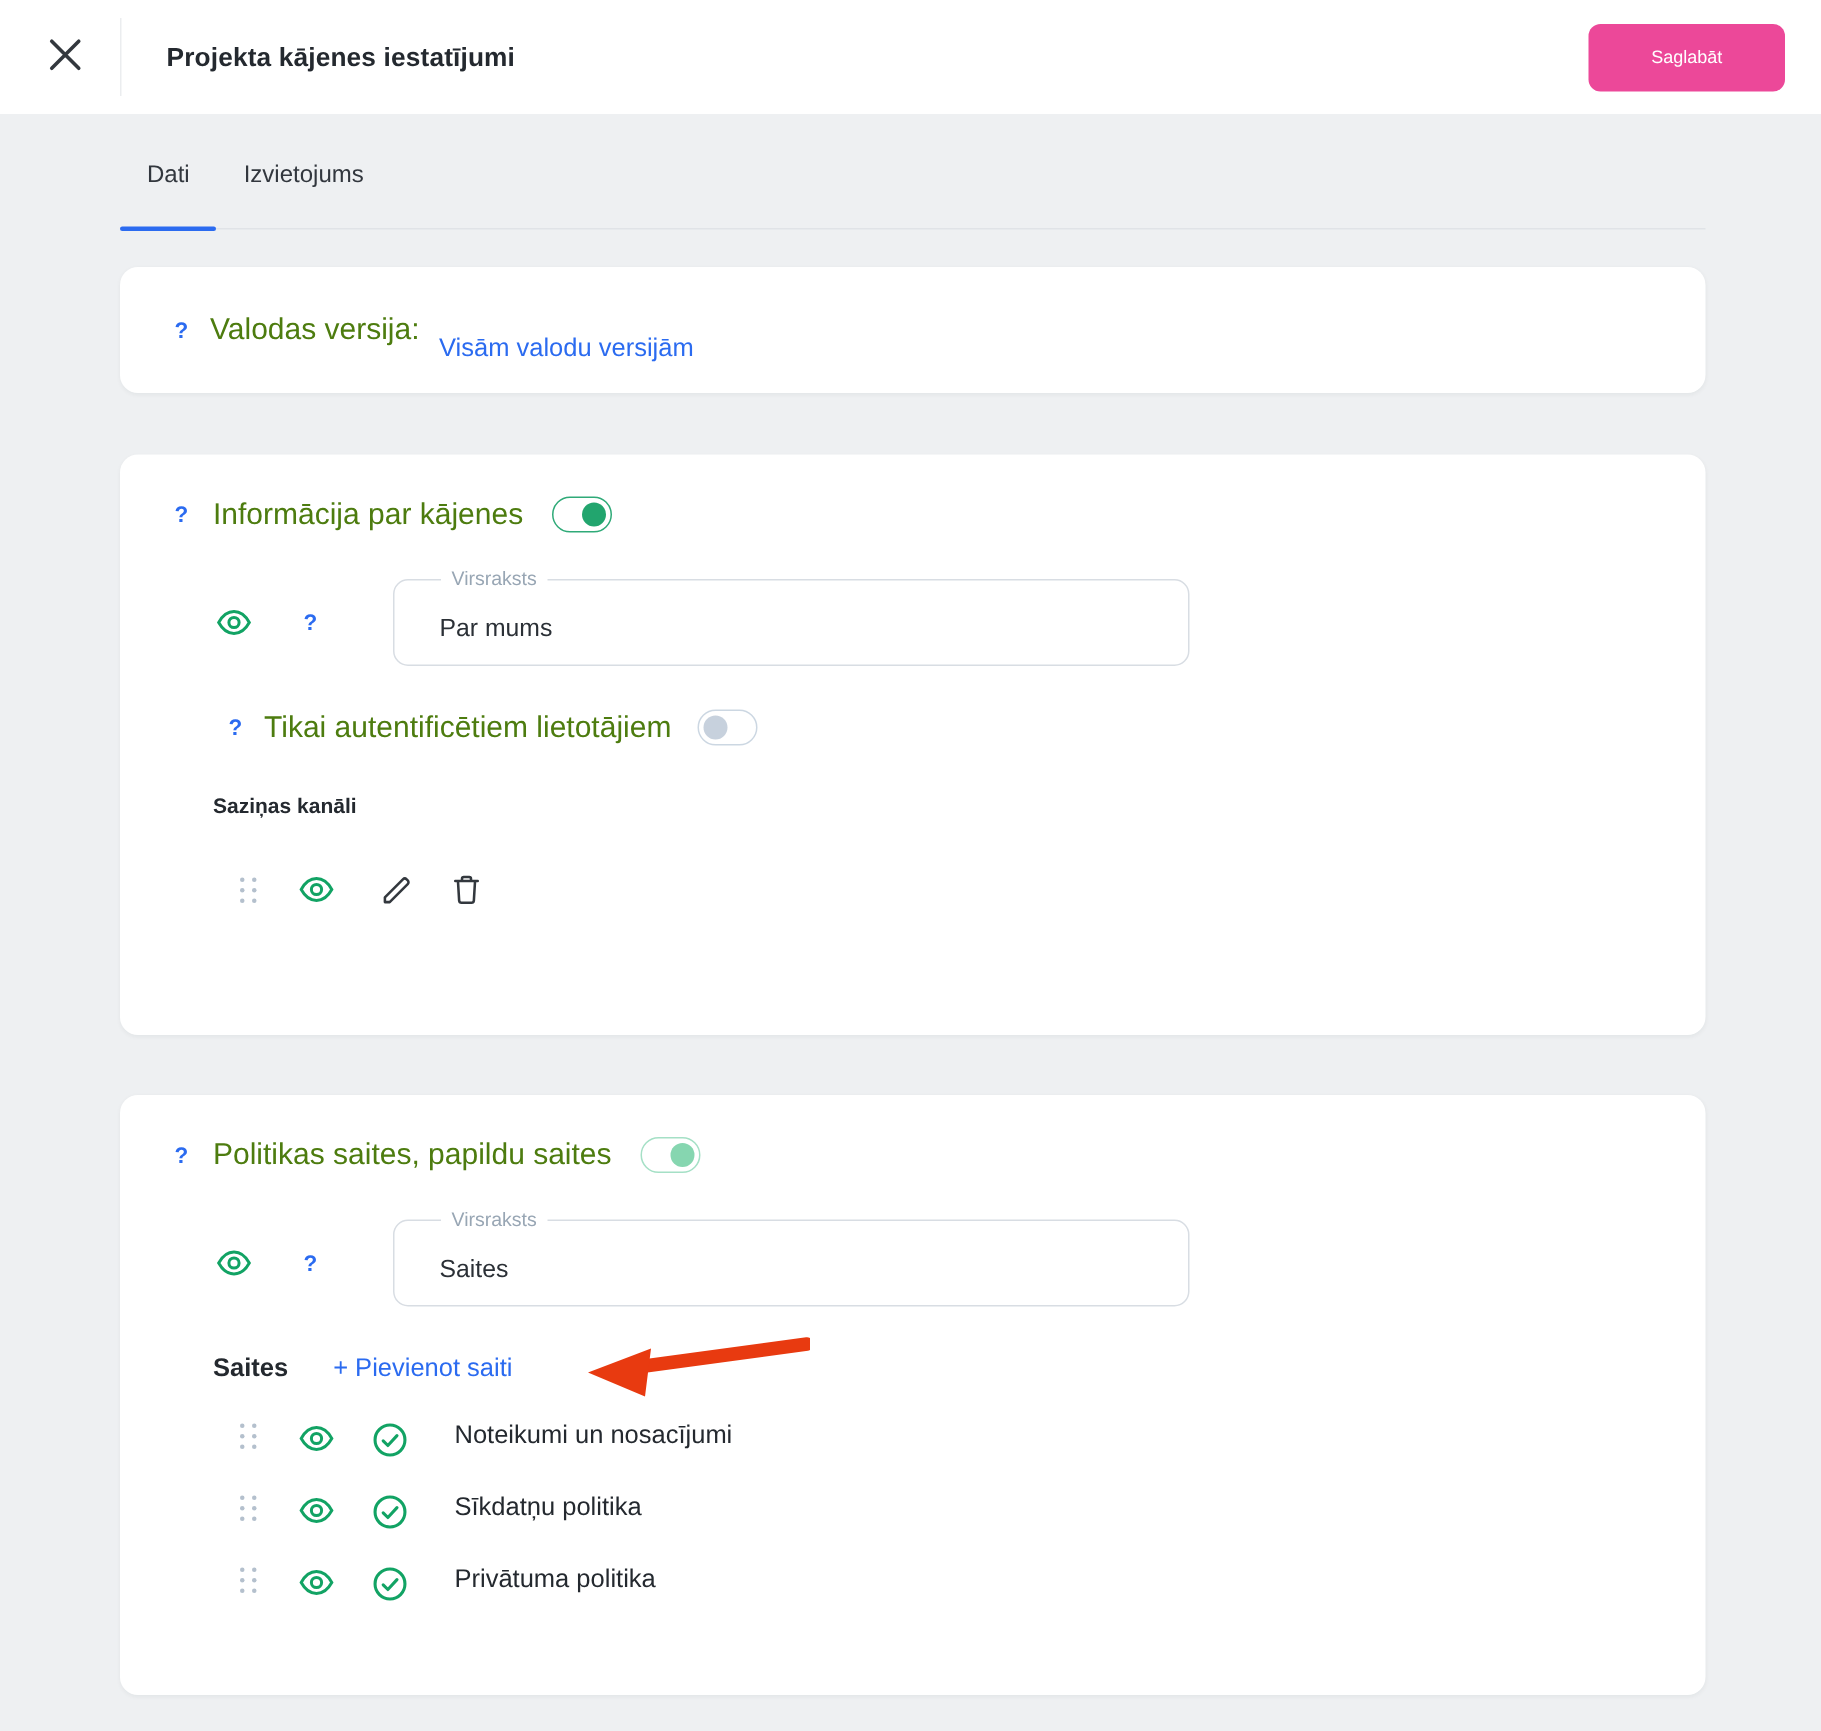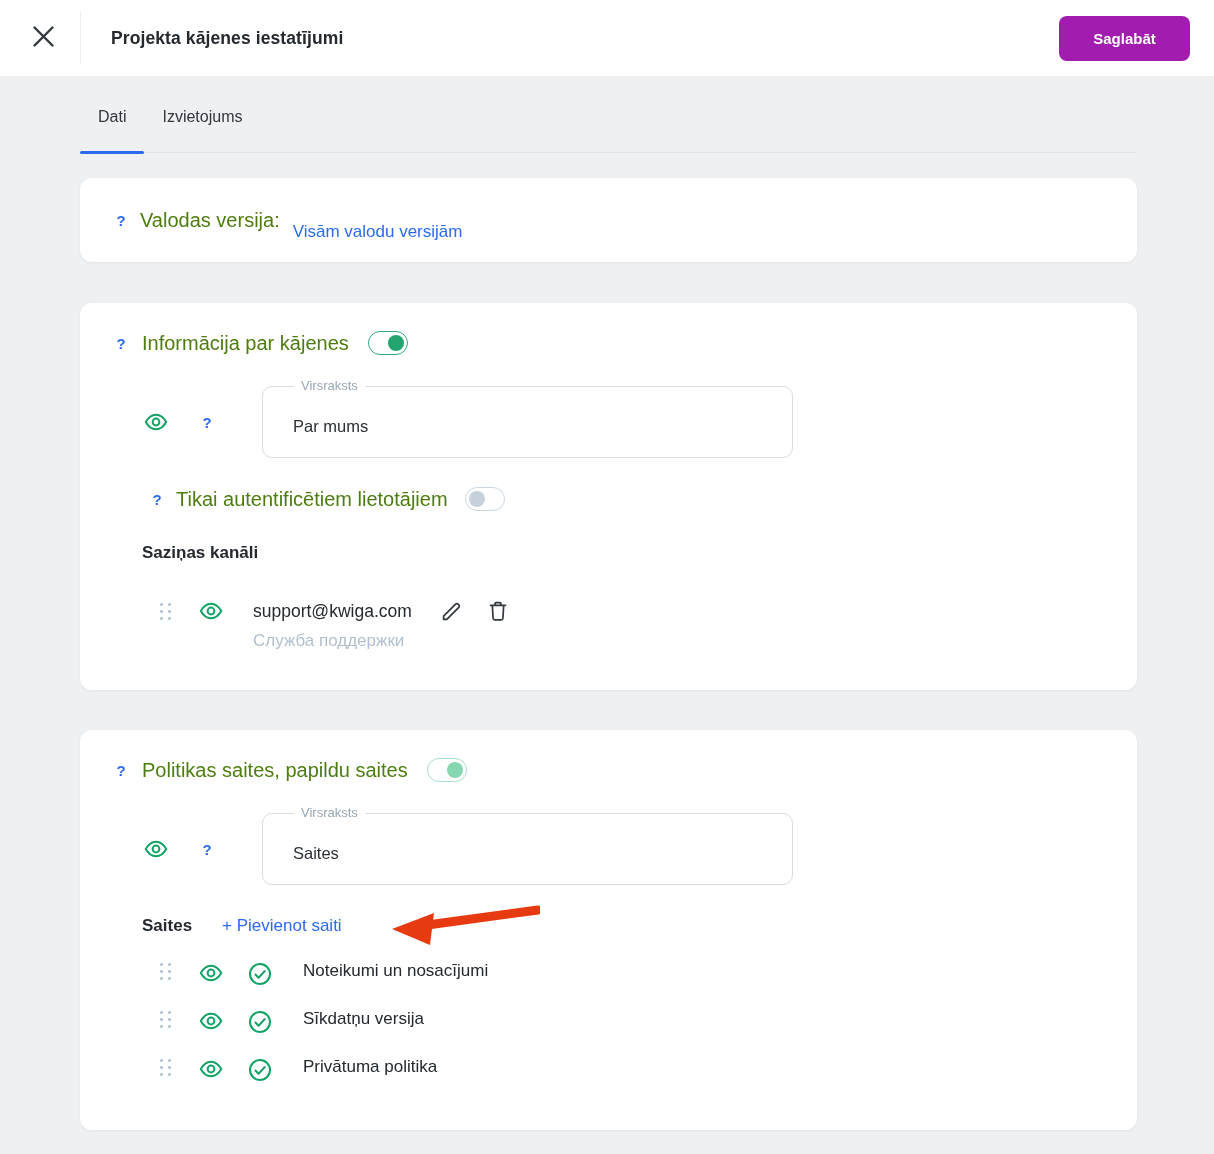--- a/index.html
+++ b/index.html
@@ -18,23 +18,23 @@
     padding:0 24px 0 20px;
   }
   .close-btn {
     width:46px; height:46px; border:none; background:transparent;
     display:flex; align-items:center; justify-content:center; cursor:pointer;
   }
   .topbar-divider { width:1px; height:52px; background:#ebedef; margin-left:14px; }
   .topbar-title { font-size:17.5px; font-weight:700; color:#24292f; margin-left:30px; letter-spacing:.1px; }
   .save-btn {
     margin-left:auto; width:131px; height:45px;
-    background:#a21caf; color:#fff; border:none; border-radius:8px;
+    background:#ec4899; color:#fff; border:none; border-radius:8px;
     font-family:"Liberation Sans", sans-serif;
-    font-size:15px; font-weight:700; cursor:pointer;
+    font-size:12px; font-weight:400; cursor:pointer;
   }
 
   
   .tabs {
     margin:20px 77px 0 80px; width:1057px;
     display:flex; border-bottom:1px solid #e0e3e7;
   }
   .tab {
     padding:12px 18px 26px; font-size:16px; color:#32373e;
     position:relative; cursor:pointer;
@@ -76,31 +76,31 @@
   .toggle.off .knob { background:#c7d1dd; margin-left:0; }
 
   
   .field-row { margin-top:31px; display:flex; align-items:center; }
   .eye-btn, .icon-btn {
     border:none; background:transparent; padding:0; cursor:pointer;
     display:flex; align-items:center; justify-content:center;
   }
   .field-wrap { position:relative; margin-left:49px; }
   .field-wrap input {
-    width:531px; height:72px; border:1px solid #d8dde3; border-radius:10px;
+    width:531px; height:58px; border:1px solid #d8dde3; border-radius:10px;
     padding:8px 20px 0 30px; font-family:"Liberation Sans", sans-serif;
     font-size:16.5px; color:#2b3036; outline:none; background:#fff;
   }
   .float-label {
     position:absolute; top:-8px; left:32px; background:#fff;
     padding:0 7px; font-size:13px; color:#98a6b4;
   }
 
   .auth-row { margin-top:29px; display:flex; align-items:center; margin-left:36px; }
-  .section-title { margin-top:32px; margin-left:27px; font-size:17px; font-weight:700; color:#24292f; }
+  .section-title { margin-top:32px; margin-left:27px; font-size:14px; font-weight:700; color:#24292f; }
 
   
   .channel-row { margin-top:33px; margin-left:43px; display:flex; align-items:flex-start; }
   .drag-handle {
     display:grid; grid-template-columns:3px 3px; grid-auto-rows:3px;
     column-gap:5px; row-gap:4px; cursor:grab; padding:2px;
   }
   .drag-handle i { background:#b4c0cd; border-radius:50%; }
   .channel-text { margin-left:28px; }
   .channel-email { font-size:17.5px; color:#24292f; line-height:30px; }
@@ -198,24 +198,20 @@
         <i></i>
         <i></i>
         <i></i>
       </div>
     <button class="eye-btn">
       <svg width="28" height="24" viewBox="0 0 24 24" fill="none">
           <path d="M1.8 12 C4.6 6.9 8.1 4.7 12 4.7 C15.9 4.7 19.4 6.9 22.2 12 C19.4 17.1 15.9 19.3 12 19.3 C8.1 19.3 4.6 17.1 1.8 12 Z" stroke="#12a364" stroke-width="2"></path>
           <circle cx="12" cy="12" r="3.4" stroke="#12a364" stroke-width="2"></circle>
         </svg>
     </button>
-    <div class="channel-text">
-      <div class="channel-email">support@kwiga.com</div>
-      <div class="channel-desc">Служба поддержки</div>
-    </div>
     <button class="icon-btn edit">
       <svg width="24" height="24" viewBox="0 0 24 24" fill="none">
           <path d="M3.6 20.4 L3.6 17.2 L15.6 5.2 C16.3 4.5 17.4 4.5 18.1 5.2 L18.8 5.9 C19.5 6.6 19.5 7.7 18.8 8.4 L6.8 20.4 Z" stroke="#33383e" stroke-width="1.7" stroke-linejoin="round"></path>
         </svg>
     </button>
     <button class="icon-btn delete">
       <svg width="24" height="24" viewBox="0 0 24 24" fill="none">
           <path d="M4.5 6.3 H19.5" stroke="#33383e" stroke-width="1.7" stroke-linecap="round"></path>
           <path d="M9 6.3 V4.9 C9 4.2 9.5 3.7 10.2 3.7 H13.8 C14.5 3.7 15 4.2 15 4.9 V6.3" stroke="#33383e" stroke-width="1.7"></path>
           <path d="M6.3 6.3 L7.1 19.4 C7.2 20.2 7.8 20.8 8.6 20.8 H15.4 C16.2 20.8 16.8 20.2 16.9 19.4 L17.7 6.3" stroke="#33383e" stroke-width="1.7" stroke-linejoin="round"></path>
@@ -296,21 +292,21 @@
           <path d="M1.8 12 C4.6 6.9 8.1 4.7 12 4.7 C15.9 4.7 19.4 6.9 22.2 12 C19.4 17.1 15.9 19.3 12 19.3 C8.1 19.3 4.6 17.1 1.8 12 Z" stroke="#12a364" stroke-width="2"></path>
           <circle cx="12" cy="12" r="3.4" stroke="#12a364" stroke-width="2"></circle>
         </svg>
     </button>
     <button class="icon-btn check-btn">
       <svg width="26" height="26" viewBox="0 0 24 24" fill="none">
           <circle cx="12" cy="12" r="9.2" stroke="#12a364" stroke-width="1.9"></circle>
           <path d="M7.8 12.5 L10.7 15.4 L16.3 9.3" stroke="#12a364" stroke-width="1.9" stroke-linecap="round" stroke-linejoin="round"></path>
         </svg>
     </button>
-    <span class="link-label">Sīkdatņu versija</span>
+    <span class="link-label">Sīkdatņu politika</span>
   </div>
 
   <div class="link-item">
     <div class="drag-handle">
         <i></i>
         <i></i>
         <i></i>
         <i></i>
         <i></i>
         <i></i>

